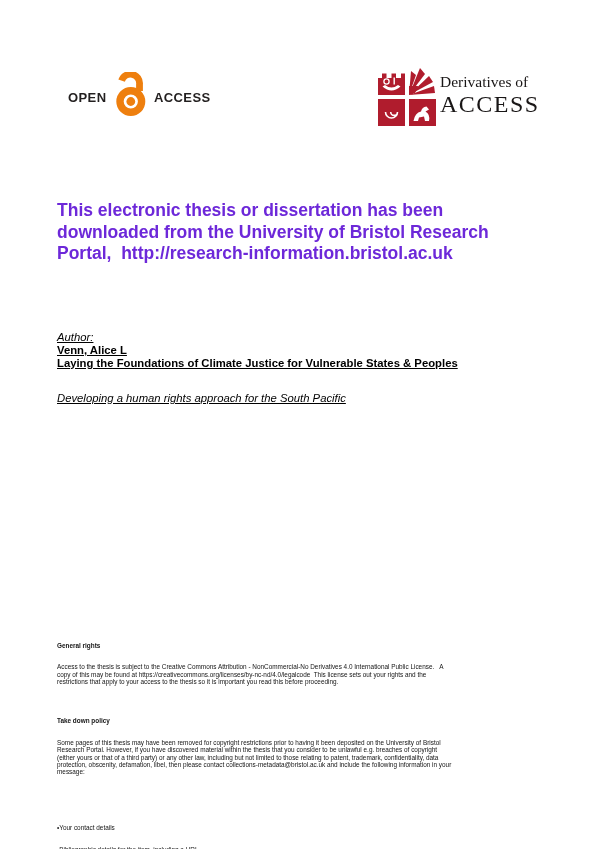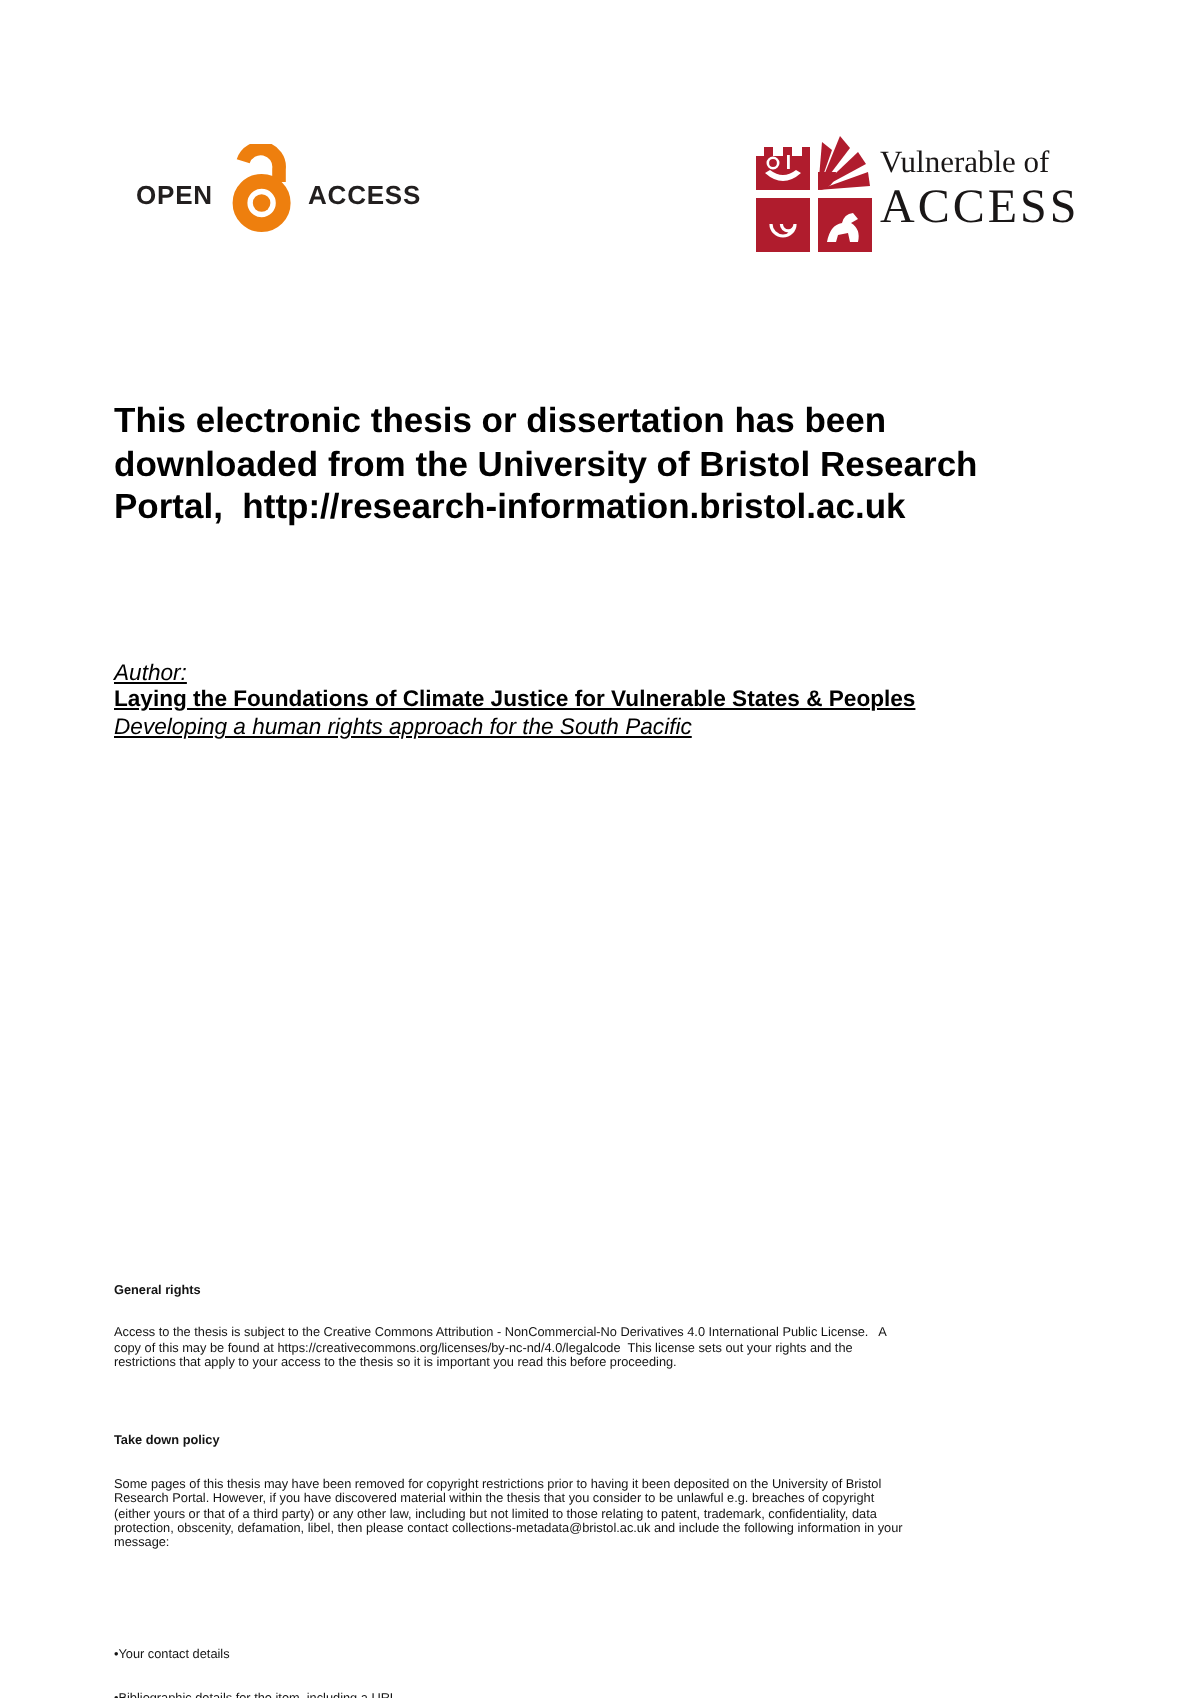--- a/index.html
+++ b/index.html
@@ -31,29 +31,29 @@
     position: absolute; left: 62px; top: 0;
     font-family: "Liberation Serif", "DejaVu Serif", serif; color: #191616;
   }
   #bristol-line1 { position: absolute; left: 0; top: 5px; font-size: 15.5px; white-space: nowrap; }
   #bristol-line2 { position: absolute; left: 0; top: 23px; font-size: 24px; letter-spacing: 1.5px; white-space: nowrap; }
 
   
   #main-heading {
     position: absolute; left: 57px; top: 200px; width: 480px;
     font-size: 17.5px; font-weight: bold; line-height: 21.5px;
-    white-space: pre-wrap; color: #000000;
+    white-space: pre-wrap; color: #6d28d9;
   }
 
   
   #meta { position: absolute; left: 57px; top: 331px; width: 480px; font-size: 11.3px; text-decoration: underline; }
   #meta .lbl    { font-style: italic; line-height: 13px; }
   #meta .strong { font-weight: bold; line-height: 13px; }
   #meta .gap3   { margin-top: 3px; }
-  #meta .gap5   { margin-top: 1px; }
+  #meta .gap5   { margin-top: 22px; }
   #meta .ital   { font-style: italic; line-height: 13px; }
 
   
   #footer {
     position: absolute; left: 57px; top: 627px; width: 520px;
     font-size: 6.4px; line-height: 7.3px; color: #141414;
     white-space: pre;
   }
   #footer .fhead { font-weight: bold; }
   #footer .mt10 { margin-top: 10px; }
@@ -98,31 +98,32 @@
         </g>
 
         <rect x="0" y="31" width="27" height="27" fill="#B01C2D"></rect>
         <path d="M7.5 44 a 6 6 0 1 0 12 0 a 3.4 3.4 0 1 1 -6.8 0" fill="none" stroke="#fff" stroke-width="1.6"></path>
 
         <rect x="31" y="31" width="27" height="27" fill="#B01C2D"></rect>
         <path d="M35.5 53 Q37 44.5 43 43.5 Q44 39 48.5 38.5 L51 41.5 L47.5 43.5 Q52.5 46.5 51 53 L47 53 L46 48.5 L41 49.5 L40 53 Z" fill="#fff"></path>
       </svg>
     </span>
     <span id="bristol-words">
-      <span id="bristol-line1">Vulnerable of</span>
+      <span id="bristol-line1">Derivatives of</span>
       <span id="bristol-line2">ACCESS</span>
     </span>
   </div>
 
   <div id="main-heading">This electronic thesis or dissertation has been
 downloaded from the University of Bristol Research
 Portal,  http://research-information.bristol.ac.uk</div>
 
   <div id="meta">
     <div class="lbl">Author:</div>
+    <div class="strong">Venn, Alice L</div>
     <div class="strong">Laying the Foundations of Climate Justice for Vulnerable States &amp; Peoples</div>
     <div class="ital gap5">Developing a human rights approach for the South Pacific</div>
   </div>
 
   <div id="footer">
     <div class="fhead">General rights</div>
     <div>Access to the thesis is subject to the Creative Commons Attribution - NonCommercial-No Derivatives 4.0 International Public License.   A
 copy of this may be found at https://creativecommons.org/licenses/by-nc-nd/4.0/legalcode  This license sets out your rights and the
 restrictions that apply to your access to the thesis so it is important you read this before proceeding.</div>
 

